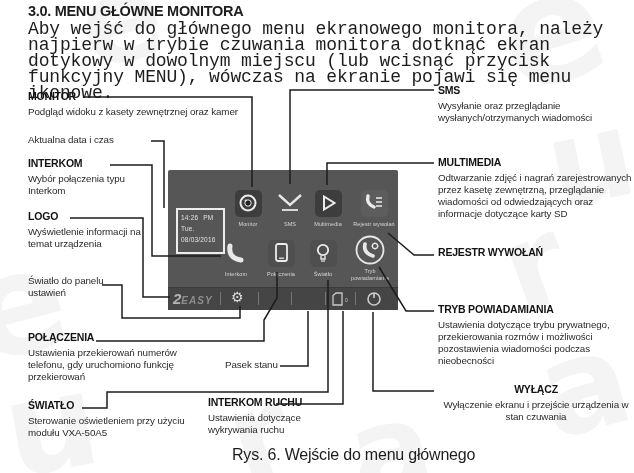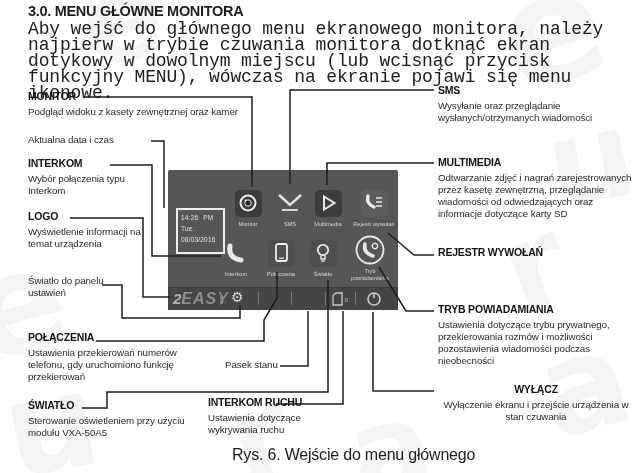--- a/index.html
+++ b/index.html
@@ -56,21 +56,21 @@
   #mi-interkom{left:44px;top:68px;}
   #mi-polaczenia{left:89px;top:68px;}
   #mi-swiatlo{left:131px;top:68px;}
   #mi-tryb{left:178px;top:65px;}
   
   .statusbar{position:absolute;left:0;bottom:0;width:100%;height:22px;background:#454545;
              border-top:1px solid #3c3c3c;}
   .sb-sep{position:absolute;top:4px;width:1px;height:13px;background:#767676;}
   .logo{position:absolute;left:5px;top:2px;font-style:italic;font-weight:bold;white-space:nowrap;}
   .logo .p{font-size:15px;color:#b3b3b3;}
-  .logo .r{font-size:16px;letter-spacing:1px;color:#8d8d8d;}
+  .logo .r{font-size:10px;letter-spacing:1px;color:#8d8d8d;}
   .gear{position:absolute;left:231px;top:2px;font-size:14px;color:#dcdcdc;
         font-family:"DejaVu Sans",sans-serif;}
   .sdwrap{position:absolute;left:164px;top:4px;}
   .sdbadge{position:absolute;left:177px;top:9px;font-size:5px;color:#cfcfcf;}
   .powerwrap{position:absolute;left:198px;top:3px;}
   
   .statusbar .gear{left:63px;top:1px;}
 </style>
 </head>
 <body>

